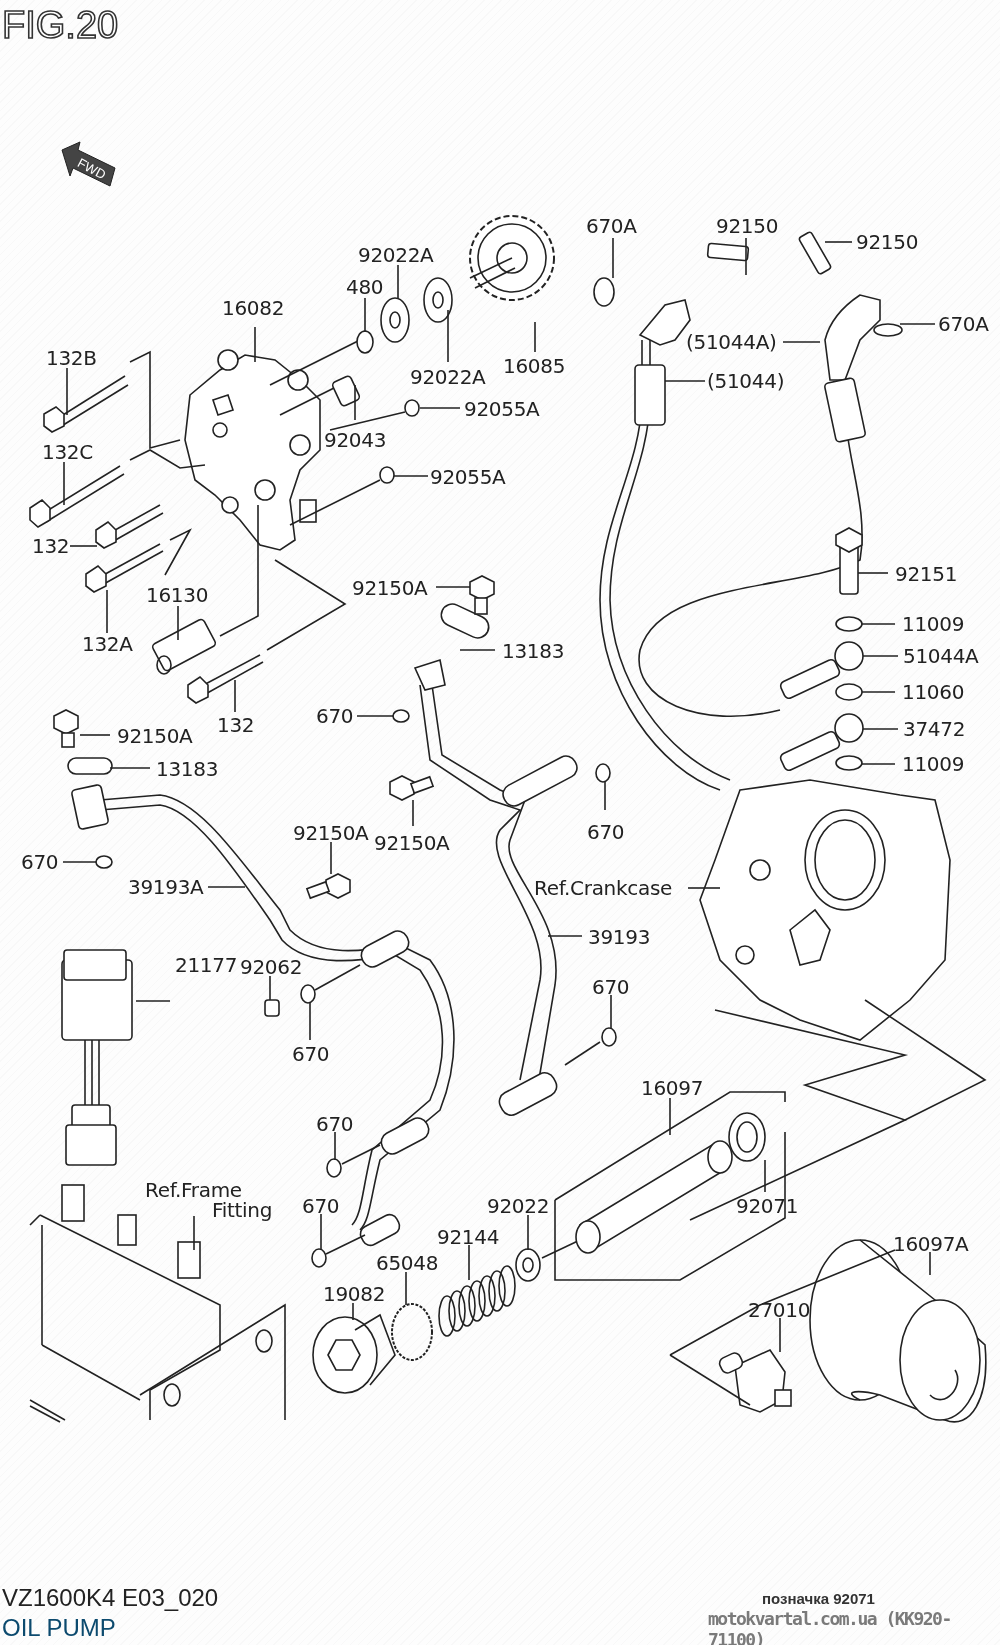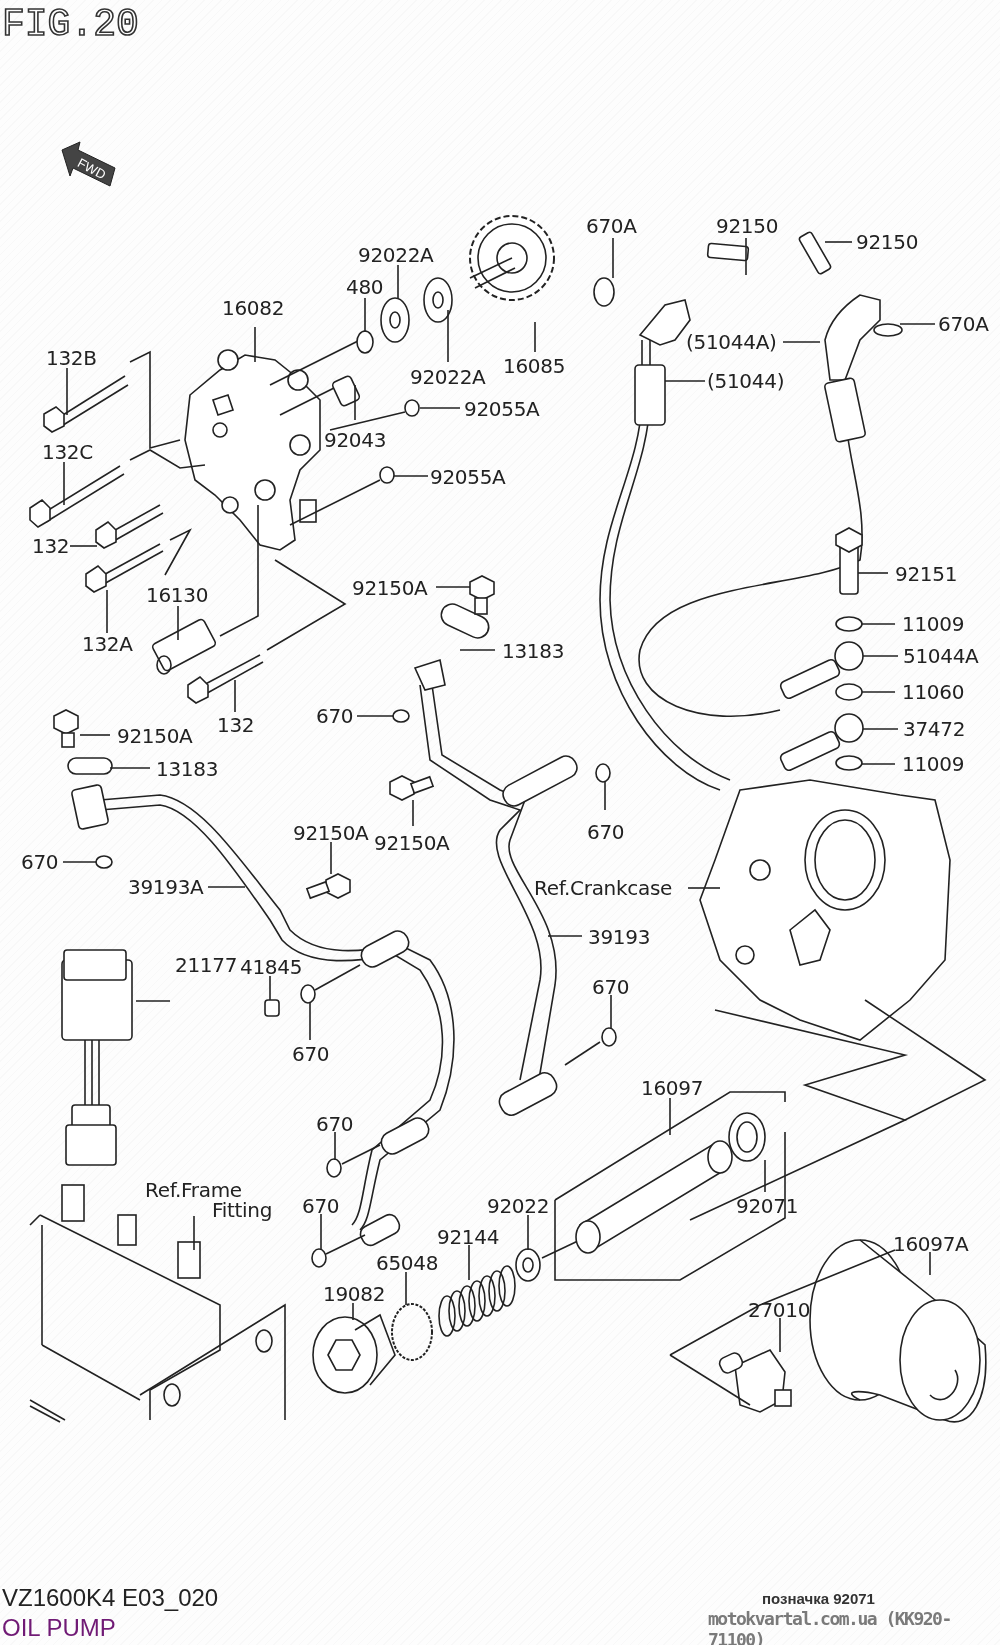--- a/index.html
+++ b/index.html
@@ -8,25 +8,25 @@
     background: #fdfdfd;
     background-image: repeating-linear-gradient(135deg, rgba(0,0,0,0.018) 0 1px, transparent 1px 6px);
     font-family: "Liberation Sans", sans-serif;
     color: #222;
   }
   .lbl {
     position: absolute; font-family: "DejaVu Sans", sans-serif; font-size: 20px;
     color: #222; white-space: nowrap; line-height: 1; letter-spacing: -0.3px;
   }
   #fig-title {
-    position: absolute; left: 2px; top: 6px; font-family: Liberation Mono, monospace;
+    position: absolute; left: 2px; top: 6px; font-family: Liberation Sans, sans-serif;
     font-size: 38px; color: #fff; -webkit-text-stroke: 1.6px #333; letter-spacing: 0px; line-height: 1;
   }
   #model-code { position: absolute; left: 2px; top: 1584px; font-size: 24px; color: #222; font-family: "Liberation Sans", sans-serif; }
-  #section-name { position: absolute; left: 2px; top: 1614px; font-size: 24px; color: #701a75; font-family: "Liberation Sans", sans-serif; }
+  #section-name { position: absolute; left: 2px; top: 1614px; font-size: 24px; color: #0c4a6e; font-family: "Liberation Sans", sans-serif; }
   #watermark-1 { position: absolute; left: 762px; top: 1590px; font-size: 15px; font-weight: bold; color: #333; font-family: "Liberation Sans", sans-serif; }
   #watermark-2 { position: absolute; left: 680px; top: 1608px; font-size: 18px; color: #7a7a7a; font-family: "DejaVu Sans Mono", monospace; font-weight: bold; letter-spacing: -1.5px; padding-left: 28px; }
   svg#drawing { position: absolute; left: 0; top: 0; }
   .ln { stroke: #222; stroke-width: 1.6; fill: none; }
   .pt { stroke: #222; stroke-width: 1.6; fill: #fff; }
 </style>
 </head>
 <body>
 
 <div id="fig-title">FIG.20</div>
@@ -366,21 +366,21 @@
 <span class="lbl" style="left:117px;top:726px">92150A</span>
 <span class="lbl" style="left:156px;top:759px">13183</span>
 <span class="lbl" style="left:21px;top:852px">670</span>
 <span class="lbl" style="left:128px;top:877px">39193A</span>
 <span class="lbl" style="left:293px;top:823px">92150A</span>
 <span class="lbl" style="left:374px;top:833px">92150A</span>
 <span class="lbl" style="left:587px;top:822px">670</span>
 <span class="lbl" style="left:534px;top:878px">Ref.Crankcase</span>
 <span class="lbl" style="left:588px;top:927px">39193</span>
 <span class="lbl" style="left:592px;top:977px">670</span>
-<span class="lbl" style="left:240px;top:957px">41845</span>
+<span class="lbl" style="left:240px;top:957px">92062</span>
 <span class="lbl" style="left:175px;top:955px">21177</span>
 <span class="lbl" style="left:292px;top:1044px">670</span>
 <span class="lbl" style="left:641px;top:1078px">16097</span>
 <span class="lbl" style="left:316px;top:1114px">670</span>
 <span class="lbl" style="left:302px;top:1196px">670</span>
 <span class="lbl" style="left:145px;top:1180px">Ref.Frame</span>
 <span class="lbl" style="left:212px;top:1200px">Fitting</span>
 <span class="lbl" style="left:487px;top:1196px">92022</span>
 <span class="lbl" style="left:736px;top:1196px">92071</span>
 <span class="lbl" style="left:437px;top:1227px">92144</span>

